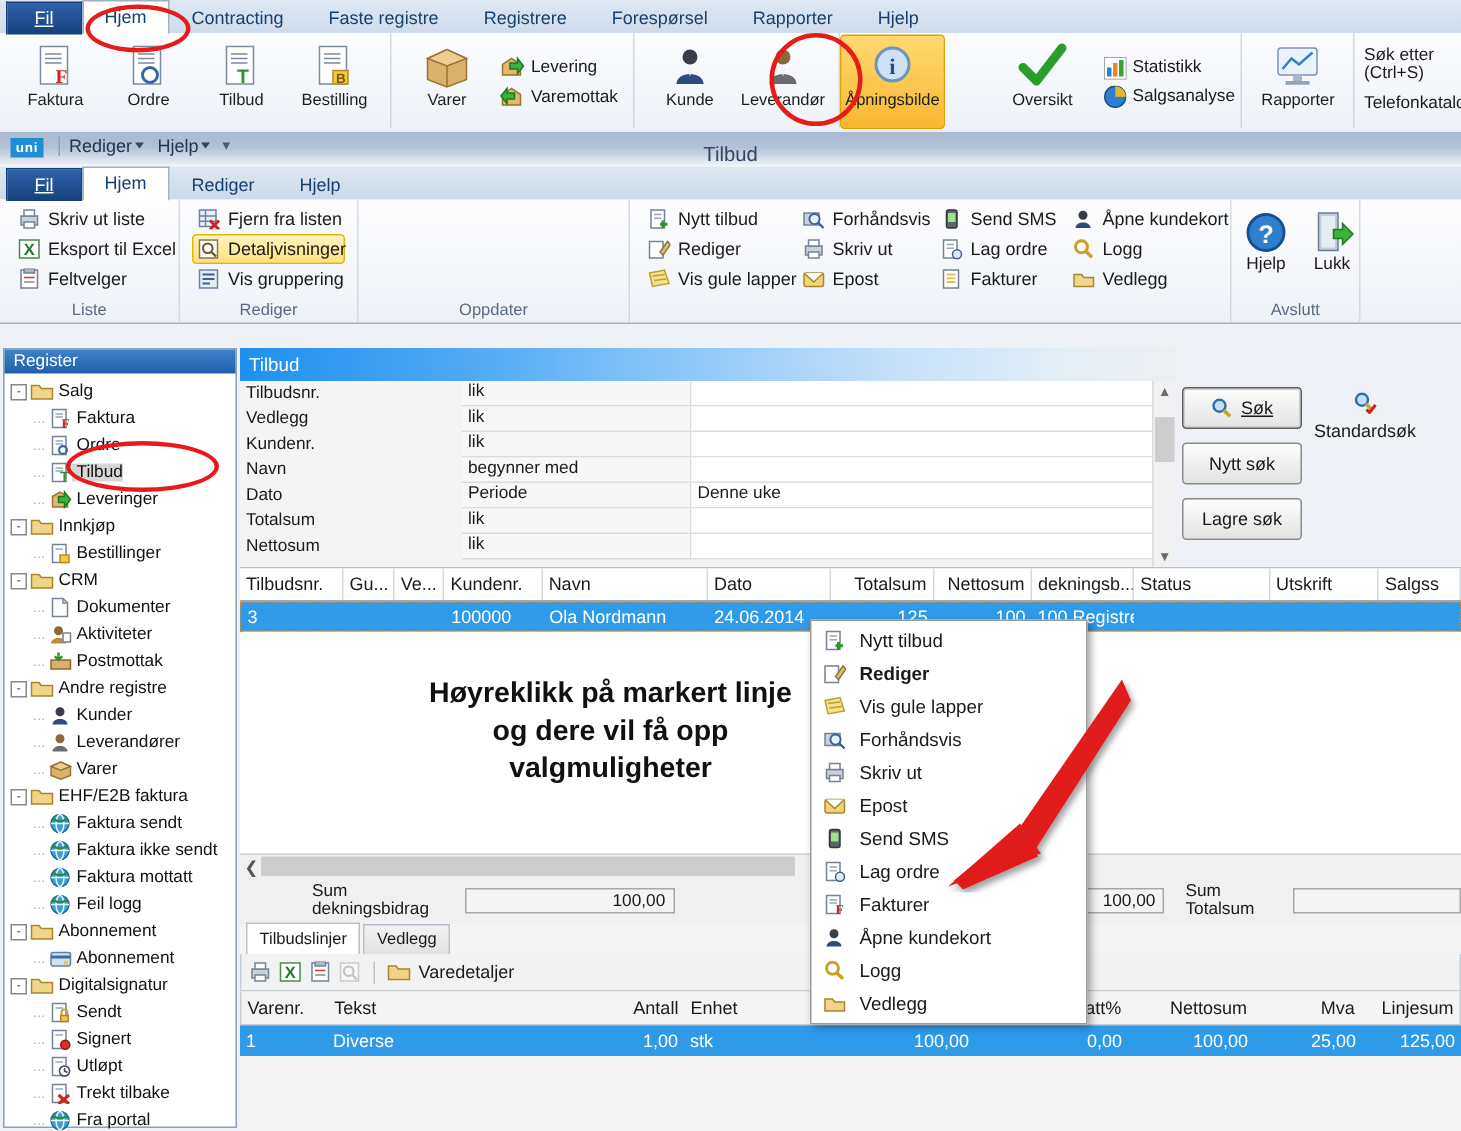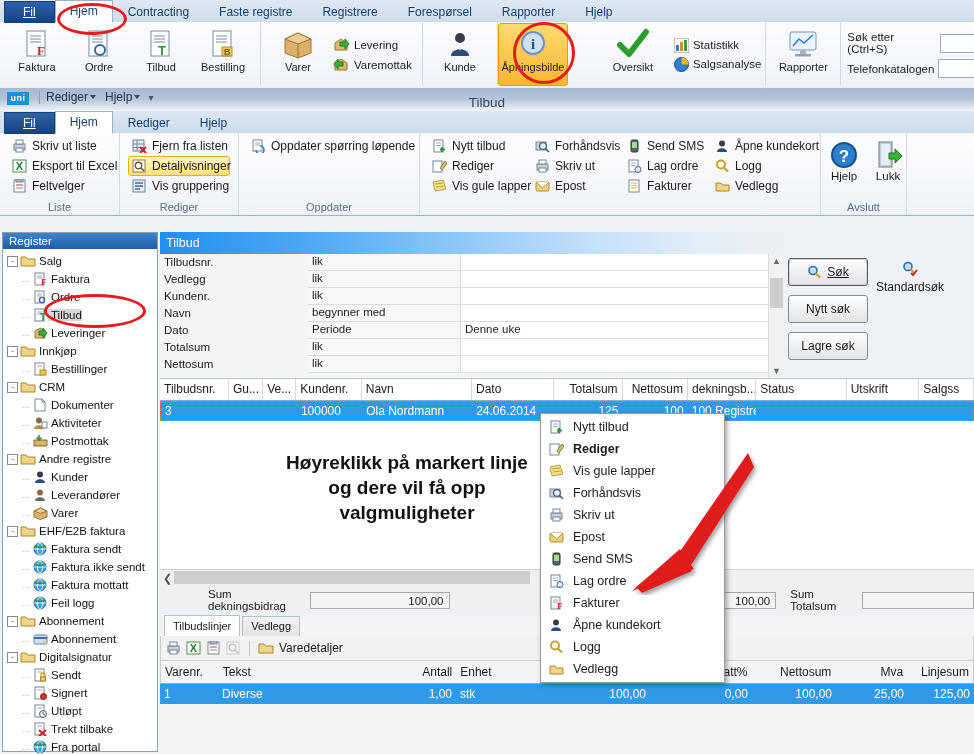--- a/index.html
+++ b/index.html
@@ -253,20 +253,30 @@
       <div class="bigbtn">
         <span class="gl">
           <svg width="26" height="30">
               <circle cx="13" cy="9" r="5" fill="#3b3b4a"></circle>
               <path d="M4 27 C4 18 22 18 22 27 Z" fill="#2e4a7a"></path>
               <path d="M11 16 L13 22 L15 16 Z" fill="#f2f2f2"></path>
             </svg>
         </span>
         <span>Kunde</span>
       </div>
+      <div class="bigbtn">
+        <span class="gl">
+          <svg width="26" height="30">
+              <circle cx="13" cy="9" r="5" fill="#8a6a3a"></circle>
+              <path d="M4 27 C4 18 22 18 22 27 Z" fill="#6b6b72"></path>
+              <path d="M11 16 L13 22 L15 16 Z" fill="#f2f2f2"></path>
+            </svg>
+        </span>
+        <span>Leverandør</span>
+      </div>
     </div>
 
     <div class="rgroup" style="padding-left:0;padding-right:0;">
       <div class="bigbtn hl" style="width:68px;">
         <span class="gl">
           <svg width="30" height="30">
               <circle cx="15" cy="14" r="11" fill="#cfe2f5" stroke="#6b94c6" stroke-width="2"></circle>
               <text x="15" y="20" font-size="15" text-anchor="middle" fill="#1d4f8f" font-family="Liberation Serif" font-weight="bold">i</text>
             </svg>
         </span>
@@ -421,31 +431,20 @@
               <line x1="3" y1="7" x2="11" y2="7" stroke="#3f5f8f" stroke-width="1.4"></line>
               <line x1="3" y1="10" x2="8" y2="10" stroke="#3f5f8f" stroke-width="1.4"></line>
             </svg>
           </span>
         <span>Vis gruppering</span>
       </div>
       <div class="glabel">Rediger</div>
     </div>
 
     <div class="crgroup" style="width:181px;">
-      <div class="citem">
-        <span>
-            <svg width="15" height="14">
-              <rect x="2" y="1" width="9" height="11" fill="#fff" stroke="#768394"></rect>
-              <line x1="4" y1="4" x2="9" y2="4" stroke="#9aa7b5"></line>
-              <line x1="4" y1="6" x2="9" y2="6" stroke="#9aa7b5"></line>
-              <path d="M5 11 a4 4 0 1 0 4-4" fill="none" stroke="#2f7fd0" stroke-width="1.6"></path>
-            </svg>
-          </span>
-        <span>Oppdater spørring løpende</span>
-      </div>
       <div class="glabel">Oppdater</div>
     </div>
 
     <div class="crgroup" style="width:103px;border-right:none;">
       <div class="citem">
         <span>
             <svg width="15" height="14">
               <rect x="2" y="1" width="9" height="12" fill="#fff" stroke="#768394"></rect>
               <line x1="4" y1="4" x2="9" y2="4" stroke="#9aa7b5"></line>
               <line x1="4" y1="6.5" x2="9" y2="6.5" stroke="#9aa7b5"></line>

